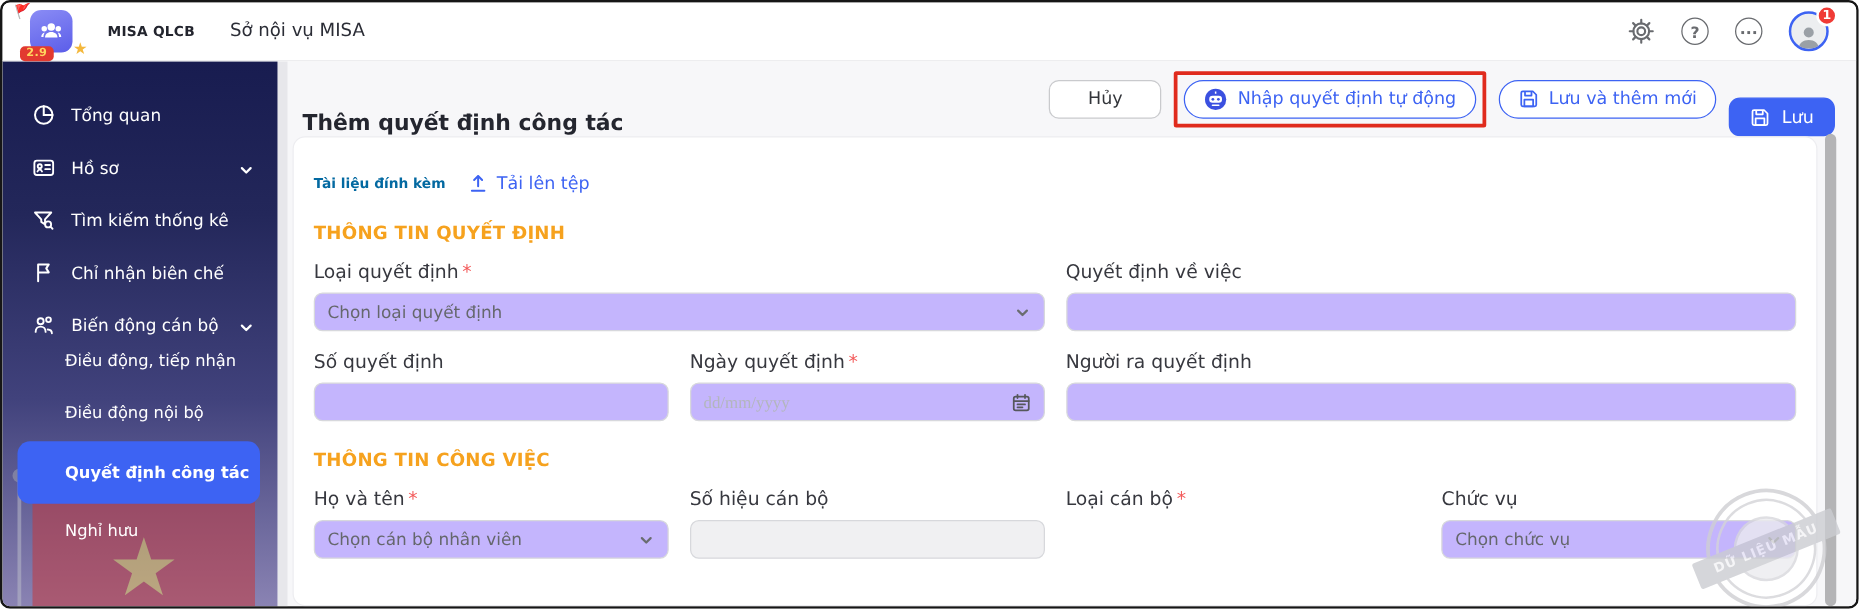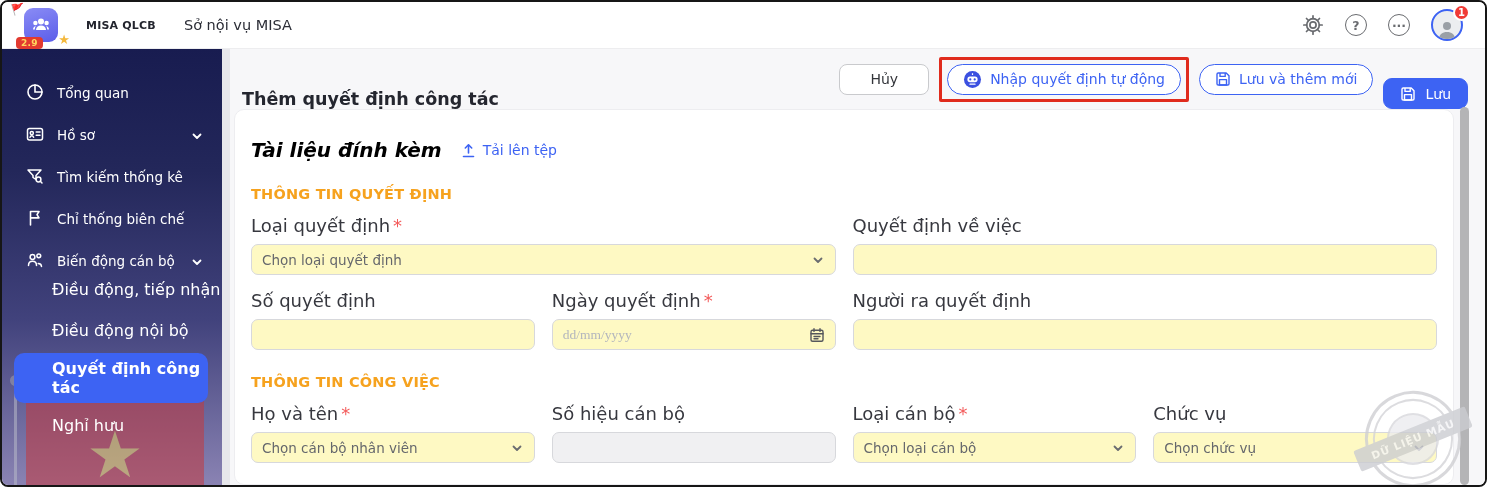--- a/index.html
+++ b/index.html
@@ -26,45 +26,45 @@
   .sidebar { position:absolute; top:47px; left:0; bottom:0; width:220px; background:linear-gradient(180deg,#181c50 0%,#23275a 28%,#41427c 62%,#8a83b3 100%); overflow:hidden; z-index:4; }
   .flag-decor { position:absolute; left:10px; top:326px; width:200px; height:160px; opacity:.55; pointer-events:none; }
   .flag-pole { position:absolute; left:2px; top:8px; width:3px; height:150px; background:#b9bac8; border-radius:2px; }
   .flag-ball { position:absolute; left:-2px; top:0; width:11px; height:11px; border-radius:50%; background:#9fa0b0; }
   .flag-cloth { position:absolute; left:14px; top:16px; width:178px; height:140px; background:#c33a3f; display:flex; align-items:center; justify-content:center; }
   .flag-star { color:#e5c75a; font-size:64px; line-height:1; transform:translateY(-6px); }
   .nav { position:relative; z-index:1; padding-top:10px; }
   .nav-item { display:flex; align-items:flex-end; height:42px; padding:0 18px 0 24px; color:#fff; font-size:13.5px; gap:13px; cursor:pointer; }
   .nav-item .chev { margin-left:auto; display:flex; }
   .nav-icon { display:flex; width:18px; justify-content:center; }
-  .nav-sub { display:flex; align-items:center; height:41px; padding-left:50px; color:#fff; font-size:16px; cursor:pointer; }
+  .nav-sub { display:flex; align-items:center; height:41px; padding-left:50px; color:#fff; font-size:13px; cursor:pointer; }
   .nav-sub.active { background:#3D63F3; margin:2px 14px 2px 12px; height:50px; padding-left:38px; border-radius:10px; font-weight:600; }
 
   
   .main { position:absolute; top:47px; left:220px; right:0; bottom:0; background:#f7f7f9; }
   .main::before { content:""; position:absolute; left:0; top:0; bottom:0; width:8px; background:#e7e7eb; }
   .toolbar { display:flex; align-items:flex-end; height:60px; padding:0 17px 0 20px; }
   .page-title { font-size:17.5px; font-weight:bold; color:#24262f; }
   .toolbar-actions { margin-left:auto; display:flex; align-items:center; gap:10px; }
   .btn { height:31px; display:inline-flex; align-items:center; justify-content:center; font-size:14px; cursor:pointer; background:#fff; white-space:nowrap; font-family:inherit; }
   .btn-cancel { border:1px solid #c9cacd; border-radius:8px; color:#33353a; padding:0 30px; }
   .btn-outline { border:1px solid #3D63F3; border-radius:16px; color:#3D63F3; padding:0 15px; gap:8px; }
   .btn-primary { background:#3D63F3; border:1px solid #3D63F3; border-radius:9px; color:#fff; padding:0 16px; gap:9px;margin-top:29px; }
   .annotation-box { border:3px solid #e02b1d; padding:4px 5px; display:inline-flex; border-radius:2px; }
 
   .card { position:relative; margin:0 31px 0 12px; background:#fff; border:1px solid #ededf0; border-radius:10px; height:calc(100% - 60px); padding:22px 16px 20px 16px; overflow:hidden; }
   .attach-row { display:flex; align-items:center; gap:18px; margin:6px 0 4px; }
-  .attach-label { font-size:20px; font-weight:bold; color:#000000;font-style:italic; }
+  .attach-label { font-size:11px; font-weight:bold; color:#0369a1; }
   .upload-link { display:flex; align-items:center; gap:6px; color:#3D63F3; font-size:14px; cursor:pointer; }
   .section-title { color:#f6a21e; font-weight:bold; font-size:14.5px; margin:24px 0 13px; letter-spacing:.2px; }
   .grid { display:grid; grid-template-columns:repeat(4,1fr); column-gap:17px; row-gap:15px; }
   .span2 { grid-column:span 2; }
-  .field-label { font-size:18px; color:#37383f; margin-bottom:8px; }
+  .field-label { font-size:15px; color:#37383f; margin-bottom:8px; }
   .req { color:#f35a5a; margin-left:3px; }
-  .control { position:relative; height:31px; border:1px solid #d7d8dc; border-radius:7px; background:#fef9c3; display:flex; align-items:center; padding:0 10px; font-size:13.5px; }
+  .control { position:relative; height:31px; border:1px solid #d7d8dc; border-radius:7px; background:#c4b5fd; display:flex; align-items:center; padding:0 10px; font-size:13.5px; }
   .control.select { cursor:pointer; }
   .control.select .sel-text { color:#65676c; flex:1; overflow:hidden; white-space:nowrap; }
   .control.select .chev { color:#6a6c70; display:flex; }
   .control input { border:none; outline:none; width:100%; height:100%; font-size:13.5px; font-family:Liberation Serif, serif; color:#34353b; background:transparent; }
   .control input::placeholder { color:#b3b6bd; }
   .control.disabled { background:#f0f0f2; }
   .cal-icon { color:#55575c; display:flex; margin-left:8px; }
 
   
   .stamp { position:absolute; right:24px; top:342px; width:96px; height:96px; transform:rotate(-22deg); opacity:.8; z-index:3; pointer-events:none; }
@@ -178,21 +178,21 @@
         <span>Tìm kiếm thống kê</span>
       </div>
 
 
       <div class="nav-item">
         <span class="nav-icon">
           <svg width="18" height="18" viewBox="0 0 18 18" fill="none" stroke="#fff" stroke-width="1.6" stroke-linecap="round" stroke-linejoin="round">
             <path d="M4.5 16V2.5h8.5l-2 3.2 2 3.2H4.5"></path>
           </svg>
         </span>
-        <span>Chỉ thống biên chế</span>
+        <span>Chỉ nhận biên chế</span>
       </div>
 
       <div class="nav-item">
         <span class="nav-icon">
           <svg width="18" height="18" viewBox="0 0 18 18" fill="none" stroke="#fff" stroke-width="1.5" stroke-linecap="round">
             <circle cx="6.5" cy="6" r="2.4"></circle>
               <circle cx="12.8" cy="4.8" r="1.9"></circle>
             <path d="M2.5 14.5c0-2.6 1.8-4.2 4-4.2s4 1.6 4 4.2"></path>
             <path d="M12.2 12.6c1.9.1 3.3 1.2 3.3 3"></path>
           </svg>
@@ -333,28 +333,20 @@
           </div>
         </div>
         <div>
           <div class="field-label"><span>Số hiệu cán bộ</span></div>
           <div class="control disabled">
             <input type="text" disabled="" value="" style="">
           </div>
         </div>
         <div>
           <div class="field-label"><span>Loại cán bộ</span><span class="req">*</span></div>
-          <div class="control select">
-            <span class="sel-text">Chọn loại cán bộ</span>
-            <span class="chev">
-                <svg width="14" height="14" viewBox="0 0 14 14" fill="none" stroke="currentColor" stroke-width="1.8" stroke-linecap="round" stroke-linejoin="round">
-                  <polyline points="3.5,5.5 7,9 10.5,5.5"></polyline>
-                </svg>
-              </span>
-          </div>
         </div>
         <div>
           <div class="field-label"><span>Chức vụ</span></div>
           <div class="control select">
             <span class="sel-text">Chọn chức vụ</span>
             <span class="chev">
                 <svg width="14" height="14" viewBox="0 0 14 14" fill="none" stroke="currentColor" stroke-width="1.8" stroke-linecap="round" stroke-linejoin="round">
                   <polyline points="3.5,5.5 7,9 10.5,5.5"></polyline>
                 </svg>
               </span>

